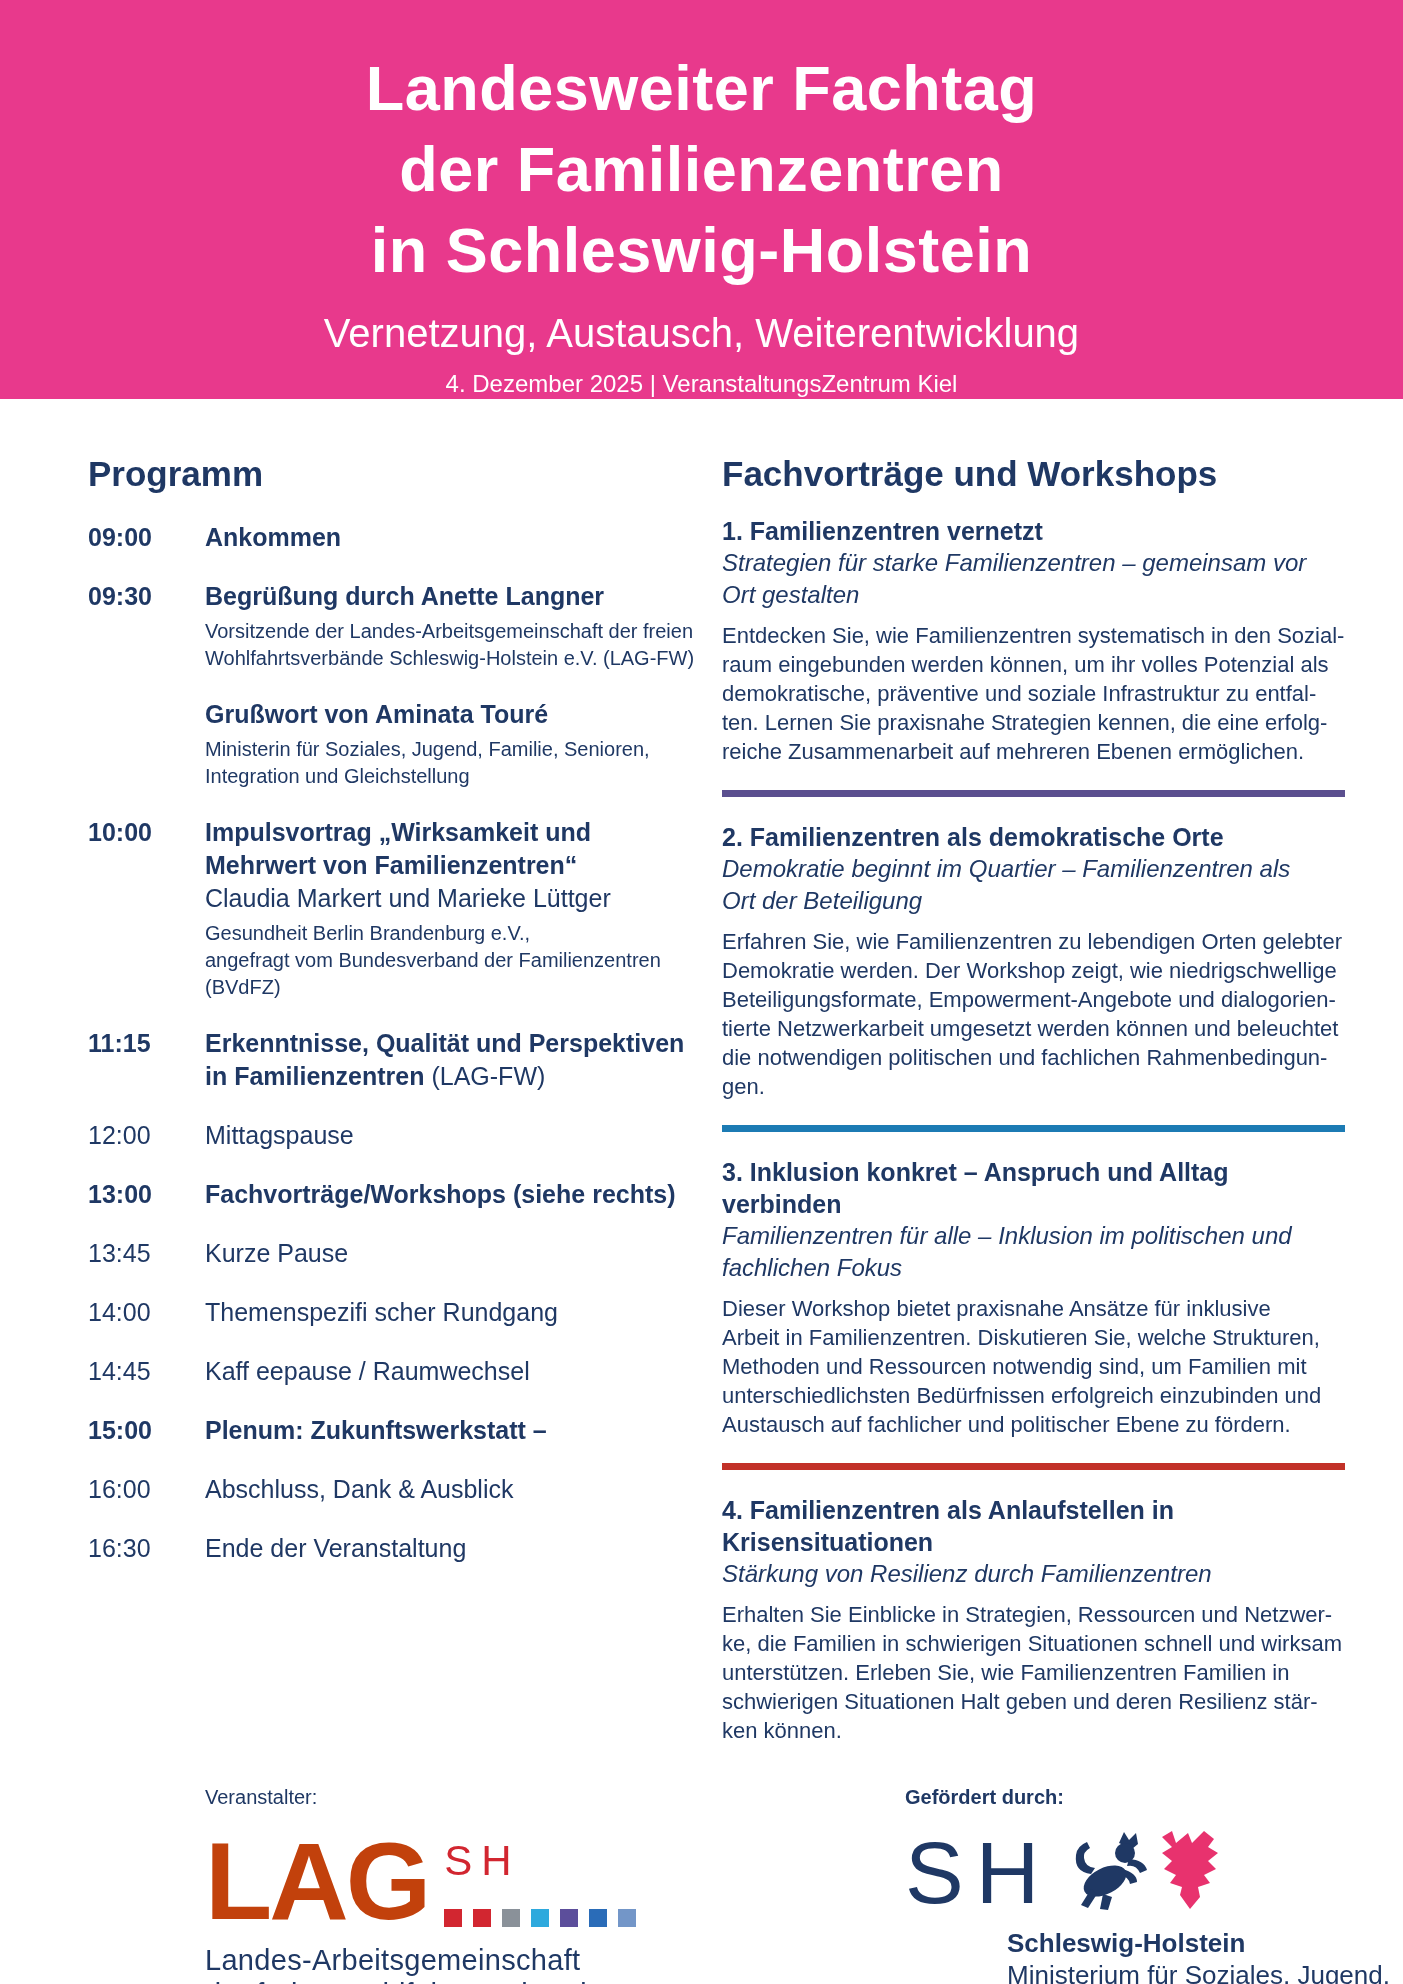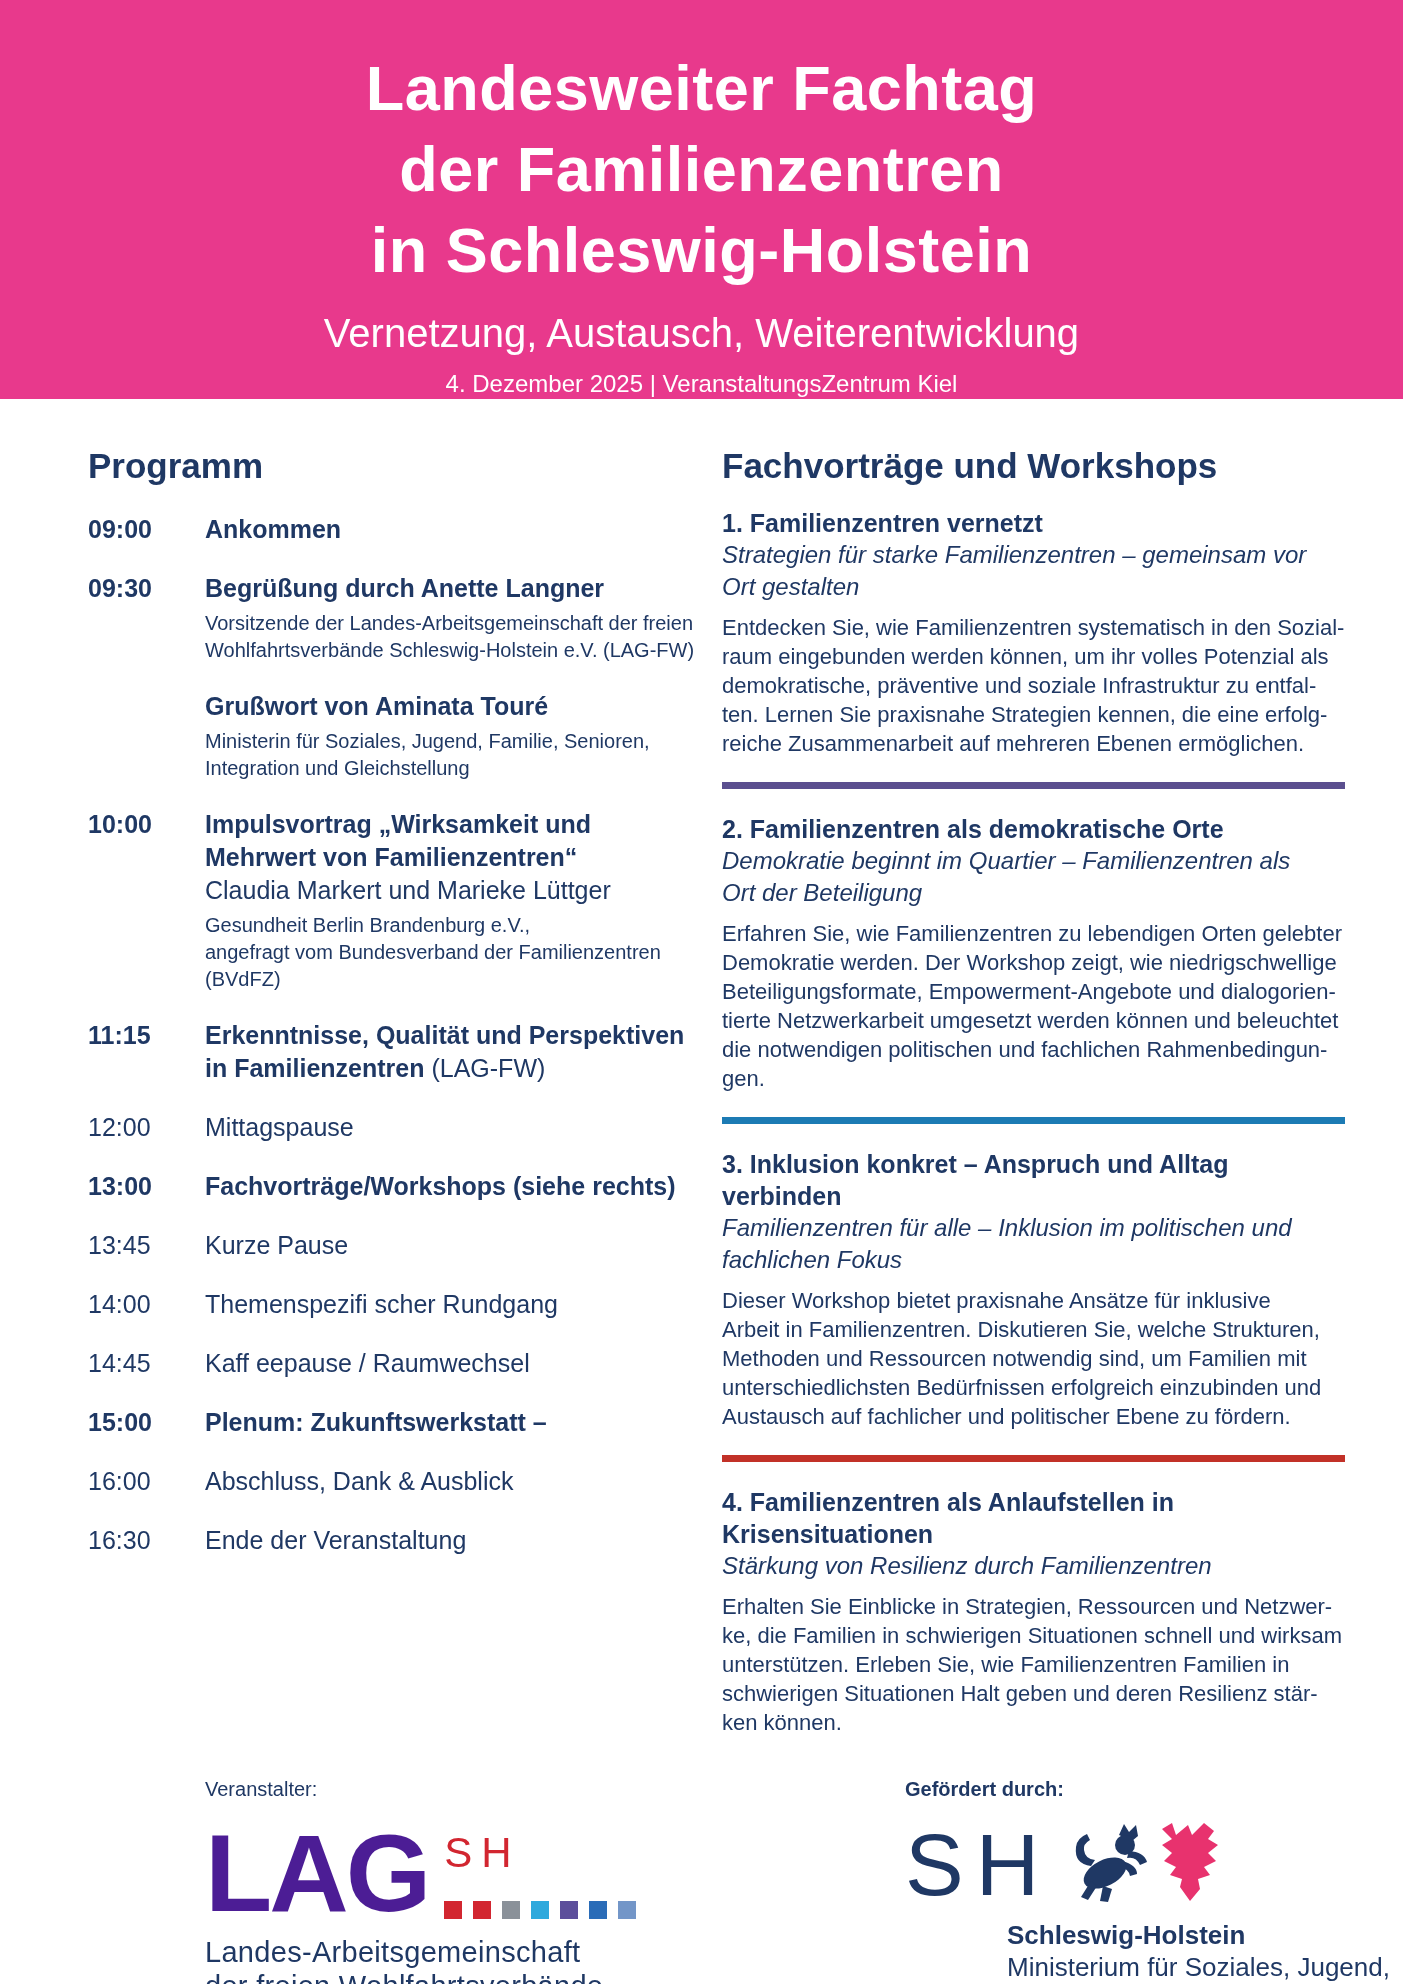--- a/index.html
+++ b/index.html
@@ -37,20 +37,21 @@
     font-weight: 400;
     margin-top: 14px;
   }
   
   .content {
     display: flex;
     padding: 46px 58px 0 88px;
     box-sizing: border-box;
     min-height: 1274px;
     align-items: flex-start;
+    margin-top: 8px;
   }
   .col-left { width: 634px; flex-shrink: 0; }
   .col-right { width: 623px; flex-shrink: 0; }
   .section-heading {
     font-size: 35px;
     font-weight: 700;
     line-height: 42px;
     margin: 0 0 20px 0;
   }
   .col-left .section-heading { margin-bottom: 26px; }
@@ -76,21 +77,21 @@
   .flabel-funder { font-weight: 700; }
   .forg { width: 500px; flex-shrink: 0; }
   .ffund { margin-left: 200px; }
   
   .lag-row { display: flex; align-items: flex-start; margin-top: 26px; }
   .lag-wordmark {
     font-size: 110px;
     font-weight: 700;
     line-height: 92px;
     letter-spacing: -3px;
-    color: #4c1d95;
+    color: #c2410c;
   }
   .lag-right { margin-left: 16px; padding-top: 2px; }
   .lag-sh { color: #D22630; font-size: 42px; font-weight: 400; letter-spacing: 9px; display: block; }
   .lag-squares { display: flex; gap: 11px; margin-top: 24px; }
   .lag-squares i { display: block; width: 18px; height: 18px; }
   .lag-caption {
     font-size: 29px;
     line-height: 34px;
     margin-top: 16px;
     letter-spacing: 0.3px;

